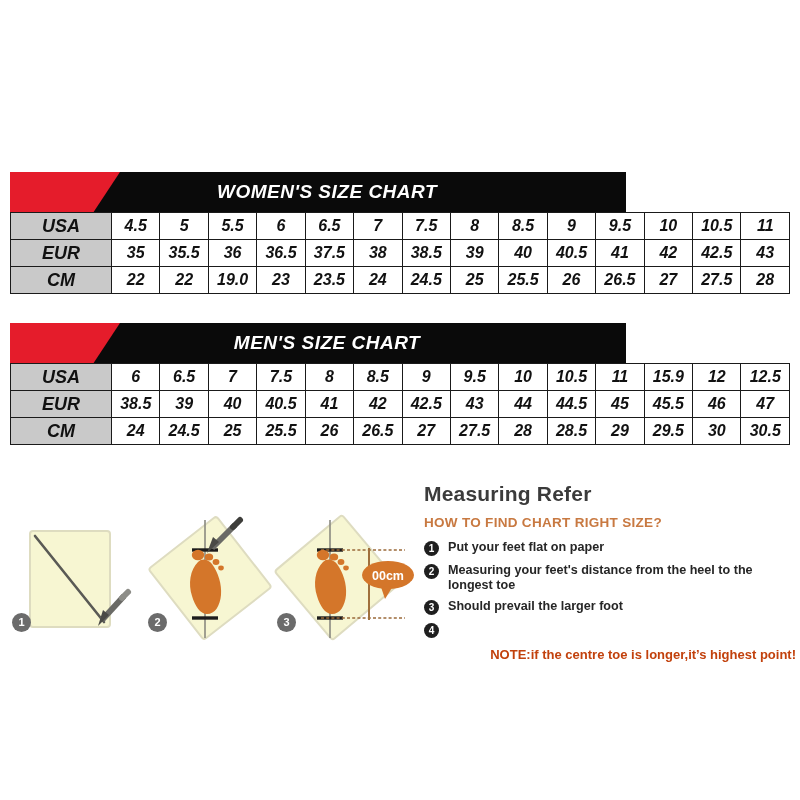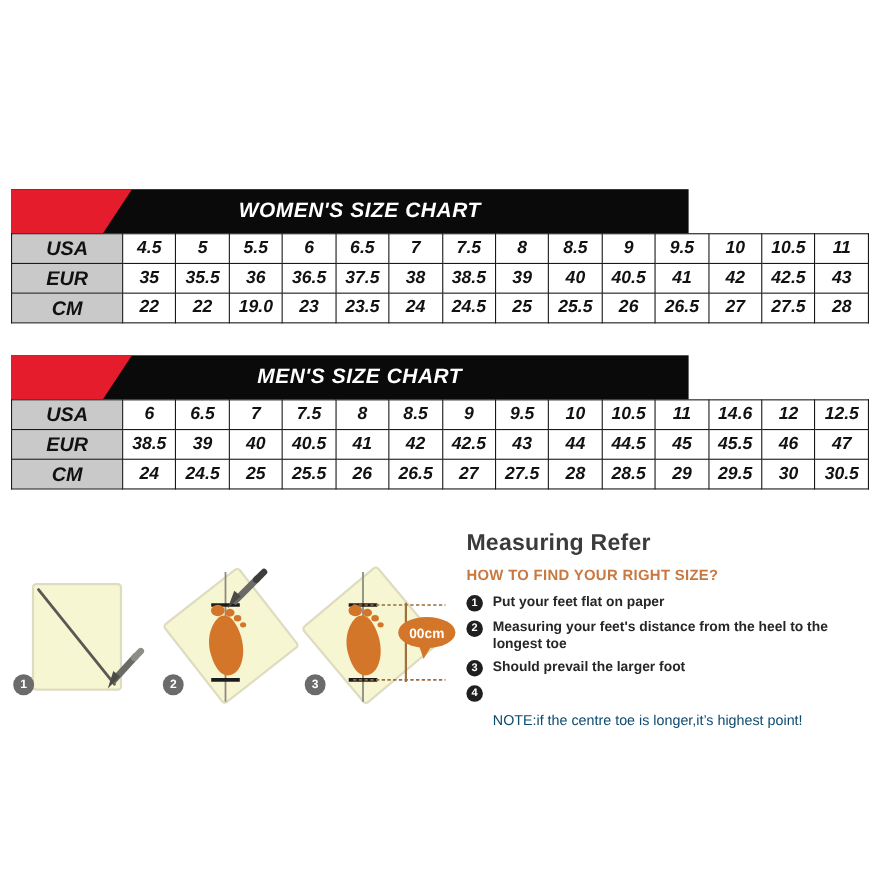--- a/index.html
+++ b/index.html
@@ -156,24 +156,25 @@
     margin-top: 1px;
   }
   .tip-text {
     font-size: 12.6px;
     font-weight: bold;
     color: #262626;
     line-height: 14.5px;
   }
   #tips-note {
     font-size: 13px;
-    font-weight: normal;
-    color: #0c4a6e;
+    font-weight: bold;
+    color: #c2410c;
     margin: 9px 0 0 24px;
     line-height: 15px;
+    text-align: right;
   }
 </style>
 </head>
 <body>
 
 <div class="chart-block" id="womens-chart">
   <div class="banner">
     <div class="banner-red"></div>
     <div class="banner-title">WOMEN'S SIZE CHART</div>
   </div>
@@ -247,21 +248,21 @@
           <td>6.5</td>
           <td>7</td>
           <td>7.5</td>
           <td>8</td>
           <td>8.5</td>
           <td>9</td>
           <td>9.5</td>
           <td>10</td>
           <td>10.5</td>
           <td>11</td>
-          <td>14.6</td>
+          <td>15.9</td>
           <td>12</td>
           <td>12.5</td>
         </tr>
         <tr>
           <td class="rowlabel">EUR</td>
           <td>38.5</td>
           <td>39</td>
           <td>40</td>
           <td>40.5</td>
           <td>41</td>
@@ -360,21 +361,21 @@
         <ellipse cx="115" cy="75" rx="26" ry="14" fill="#d4762a"></ellipse>
         <polygon points="108,87 112,99 120,86" fill="#d4762a"></polygon>
         <text x="115" y="80" text-anchor="middle" fill="#ffffff" font-family="Liberation Sans, sans-serif" font-size="12.5" font-weight="bold">00cm</text>
       </g>
     </svg>
   </div>
 </div>
 
 <div id="tips">
   <div id="tips-heading">Measuring Refer</div>
-  <div id="tips-subheading">HOW TO FIND YOUR RIGHT SIZE?</div>
+  <div id="tips-subheading">HOW TO FIND CHART RIGHT SIZE?</div>
   <div id="tips-list">
       <div class="tip-row">
         <div class="tip-num">1</div>
         <div class="tip-text">Put your feet flat on paper</div>
       </div>
       <div class="tip-row">
         <div class="tip-num">2</div>
         <div class="tip-text">Measuring your feet's distance from the heel to the longest toe</div>
       </div>
       <div class="tip-row">

